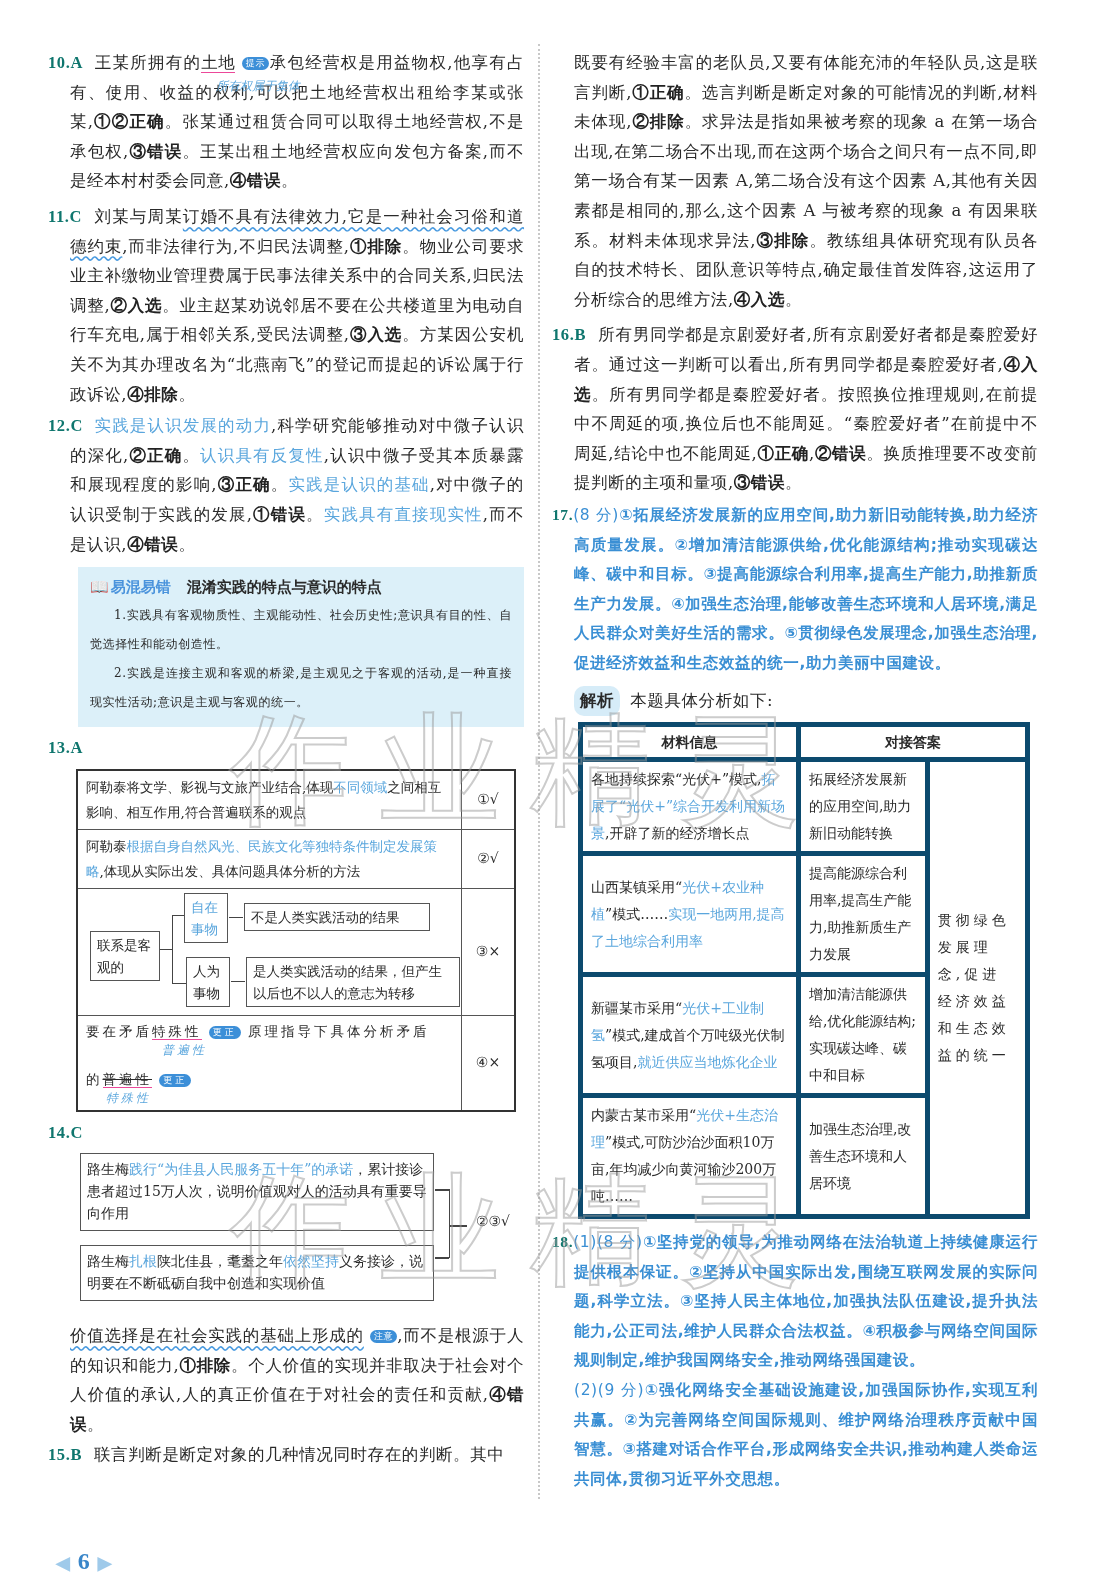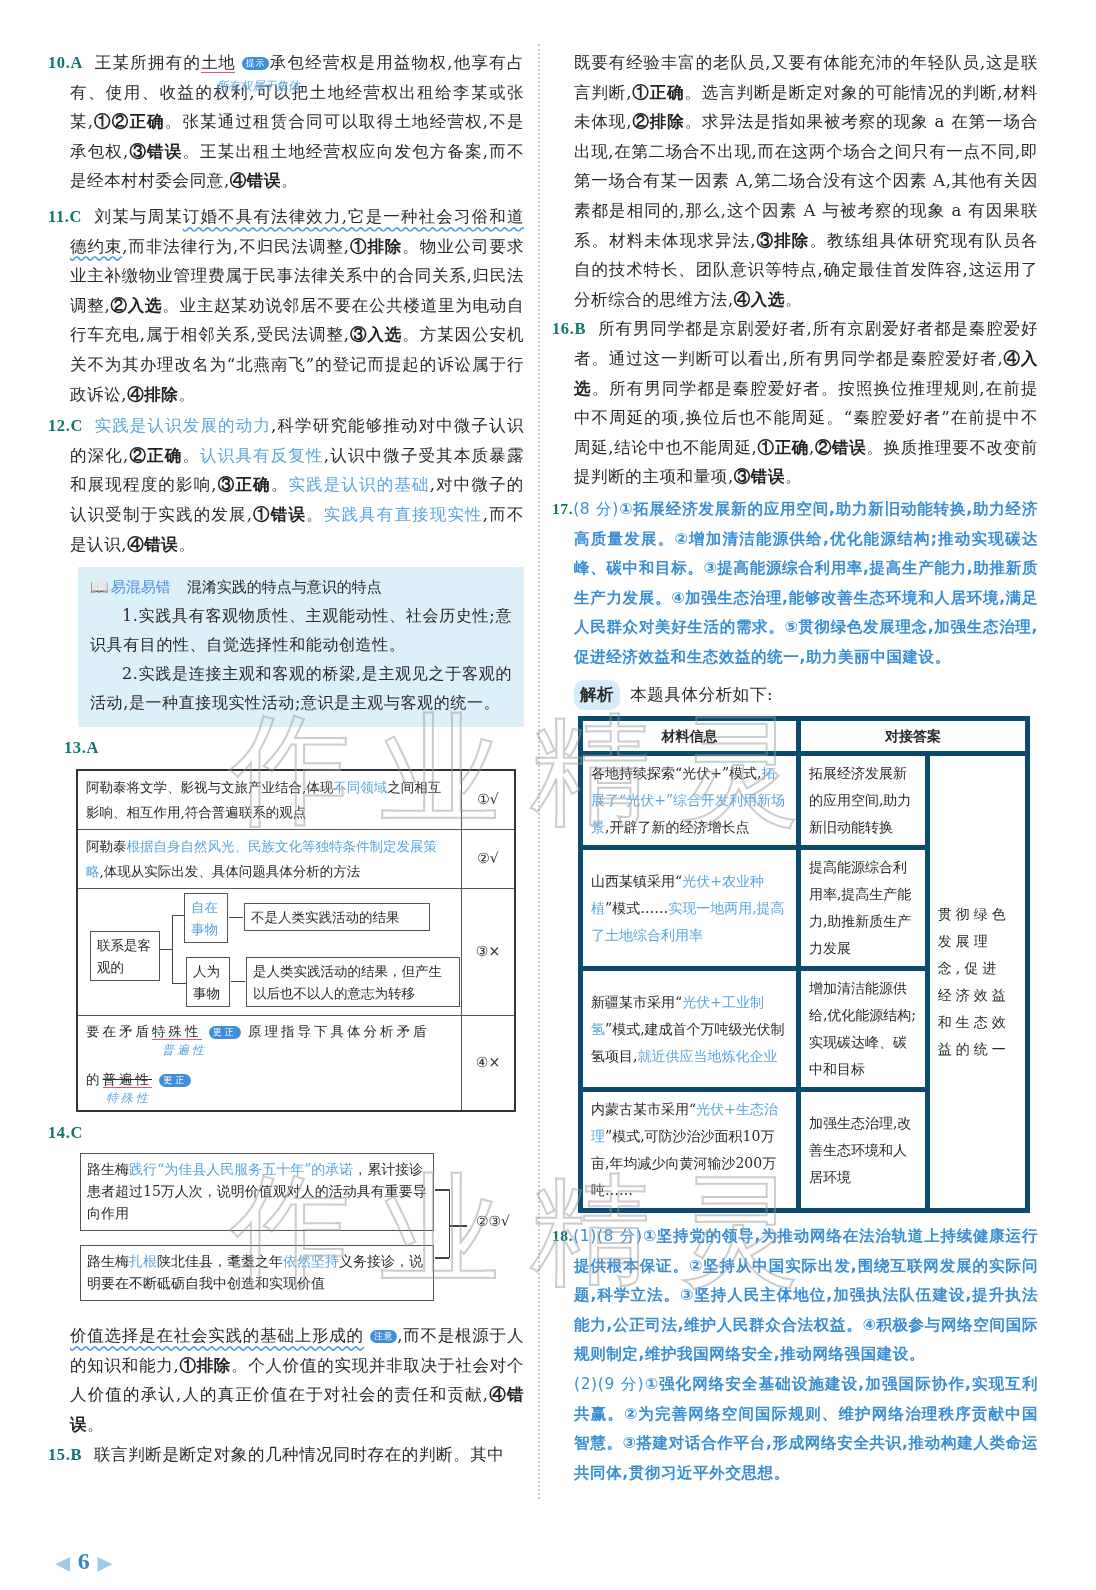--- a/index.html
+++ b/index.html
@@ -13,23 +13,23 @@
   .ind{padding-left:22px;}
   .qn{color:#0f766e;font-weight:bold;font-family:"Liberation Serif",serif;margin-left:-22px;display:inline-block;width:46px;}
   .b{font-weight:bold;color:#222;}
   .blue{color:#5aa6dd;}
   .ans{color:#3a8fd4;font-weight:bold;font-family:"DejaVu Sans","Liberation Sans",sans-serif;font-size:15.5px;}
   .ul{border-bottom:1px solid #ec4899;}
   .wavy{text-decoration:underline wavy #4a9be0;text-underline-offset:4px;}
   .tag{display:inline-block;background:#3c8fd8;color:#fff;font-size:9px;line-height:13px;padding:0 4px;border-radius:7px;vertical-align:middle;font-family:"DejaVu Sans",sans-serif;}
   .note{display:block;color:#5aa6dd;font-size:12px;line-height:16px;font-style:italic;}
   .tip-box{background:#dcf0f9;margin:8px 0 6px 30px;padding:6px 12px 10px 12px;}
-  .tip-box .head{font-size:15px;line-height:28px;font-weight:normal;}
+  .tip-box .head{font-size:15px;line-height:28px;font-weight:bold;}
   .tip-box .head .lbl{color:#4a93dc;margin-right:16px;font-family:"DejaVu Sans",sans-serif;}
-  .tip-box p{font-size:16px;line-height:29px;}
+  .tip-box p{font-size:12px;line-height:29px;}
   .tbl13{width:440px;margin:6px 0 0 28px;border:2px solid #333;border-collapse:collapse;font-size:13.5px;}
   .tbl13 td{border:1px solid #555;padding:4px 8px;line-height:25px;vertical-align:middle;}
   .tbl13 td.mk{width:36px;text-align:center;font-size:14px;}
   .diag{position:relative;height:118px;}
   .bx{position:absolute;border:1.4px solid #555;padding:2px 6px;background:#fff;line-height:22px;font-size:13.5px;}
   .ln{position:absolute;background:#444;}
   .flow14{position:relative;height:182px;margin:6px 0 0 30px;}
   .flow14 .bx{font-size:14px;line-height:22px;padding:4px 6px;}
   .tbl17{width:452px;margin:6px 0 0 26px;border:2px solid #333;border-collapse:collapse;font-size:14px;}
   .tbl17 td,.tbl17 th{border:5px solid #0c4a6e;padding:4px 8px;line-height:27px;vertical-align:middle;text-align:left;}
@@ -60,21 +60,21 @@
   </p>
 
   <div class="tip-box">
     <div class="head">
       <span class="lbl">📖</span><span class="lbl" style="margin-left:-14px;">易混易错</span><span>混淆实践的特点与意识的特点</span>
     </div>
     <p style="text-indent:2em;">1.实践具有客观物质性、主观能动性、社会历史性;意识具有目的性、自觉选择性和能动创造性。</p>
     <p style="text-indent:2em;">2.实践是连接主观和客观的桥梁,是主观见之于客观的活动,是一种直接现实性活动;意识是主观与客观的统一。</p>
   </div>
 
-  <p style="margin-top:6px;"><span class="qn" style="margin-left:16px;">13.A</span></p>
+  <p style="margin-top:6px;"><span class="qn" style="margin-left:0;">13.A</span></p>
   <table class="tbl13">
     <tbody>
         <tr>
       <td><span>阿勒泰将文学、影视与文旅产业结合,体现</span><span class="blue">不同领域</span><span>之间相互影响、相互作用,符合普遍联系的观点</span></td>
       <td class="mk">①√</td>
     </tr>
     <tr>
       <td><span>阿勒泰</span><span class="blue">根据自身自然风光、民族文化等独特条件制定发展策略</span><span>,体现从实际出发、具体问题具体分析的方法</span></td>
       <td class="mk">②√</td>
     </tr>
@@ -126,21 +126,21 @@
   <p class="ind">
     <span class="qn">15.B</span><span>联言判断是断定对象的几种情况同时存在的判断。其中</span>
   </p>
 </div>
 
 <div class="col right">
   <p class="ind">
     <span>既要有经验丰富的老队员,又要有体能充沛的年轻队员,这是联言判断,</span><span class="b">①正确</span><span>。选言判断是断定对象的可能情况的判断,材料未体现,</span><span class="b">②排除</span><span>。求异法是指如果被考察的现象 a 在第一场合出现,在第二场合不出现,而在这两个场合之间只有一点不同,即第一场合有某一因素 A,第二场合没有这个因素 A,其他有关因素都是相同的,那么,这个因素 A 与被考察的现象 a 有因果联系。材料未体现求异法,</span><span class="b">③排除</span><span>。教练组具体研究现有队员各自的技术特长、团队意识等特点,确定最佳首发阵容,这运用了分析综合的思维方法,</span><span class="b">④入选</span><span>。</span>
   </p>
 
-  <p class="ind" style="">
+  <p class="ind" style="margin-top:6px;">
     <span class="qn">16.B</span><span>所有男同学都是京剧爱好者,所有京剧爱好者都是秦腔爱好者。通过这一判断可以看出,所有男同学都是秦腔爱好者,</span><span class="b">④入选</span><span>。所有男同学都是秦腔爱好者。按照换位推理规则,在前提中不周延的项,换位后也不能周延。“秦腔爱好者”在前提中不周延,结论中也不能周延,</span><span class="b">①正确</span><span>,</span><span class="b">②错误</span><span>。换质推理要不改变前提判断的主项和量项,</span><span class="b">③错误</span><span>。</span>
   </p>
 
   <p class="ind ans" style="margin-top:2px;">
     <span class="qn" style="width:auto;">17.</span><span style="font-weight:normal;">(8 分)</span><span>①拓展经济发展新的应用空间,助力新旧动能转换,助力经济高质量发展。②增加清洁能源供给,优化能源结构;推动实现碳达峰、碳中和目标。③提高能源综合利用率,提高生产能力,助推新质生产力发展。④加强生态治理,能够改善生态环境和人居环境,满足人民群众对美好生活的需求。⑤贯彻绿色发展理念,加强生态治理,促进经济效益和生态效益的统一,助力美丽中国建设。</span>
   </p>
 
   <p class="ind" style="margin-top:8px;">
     <span class="jx">解析</span><span>本题具体分析如下:</span>
   </p>

